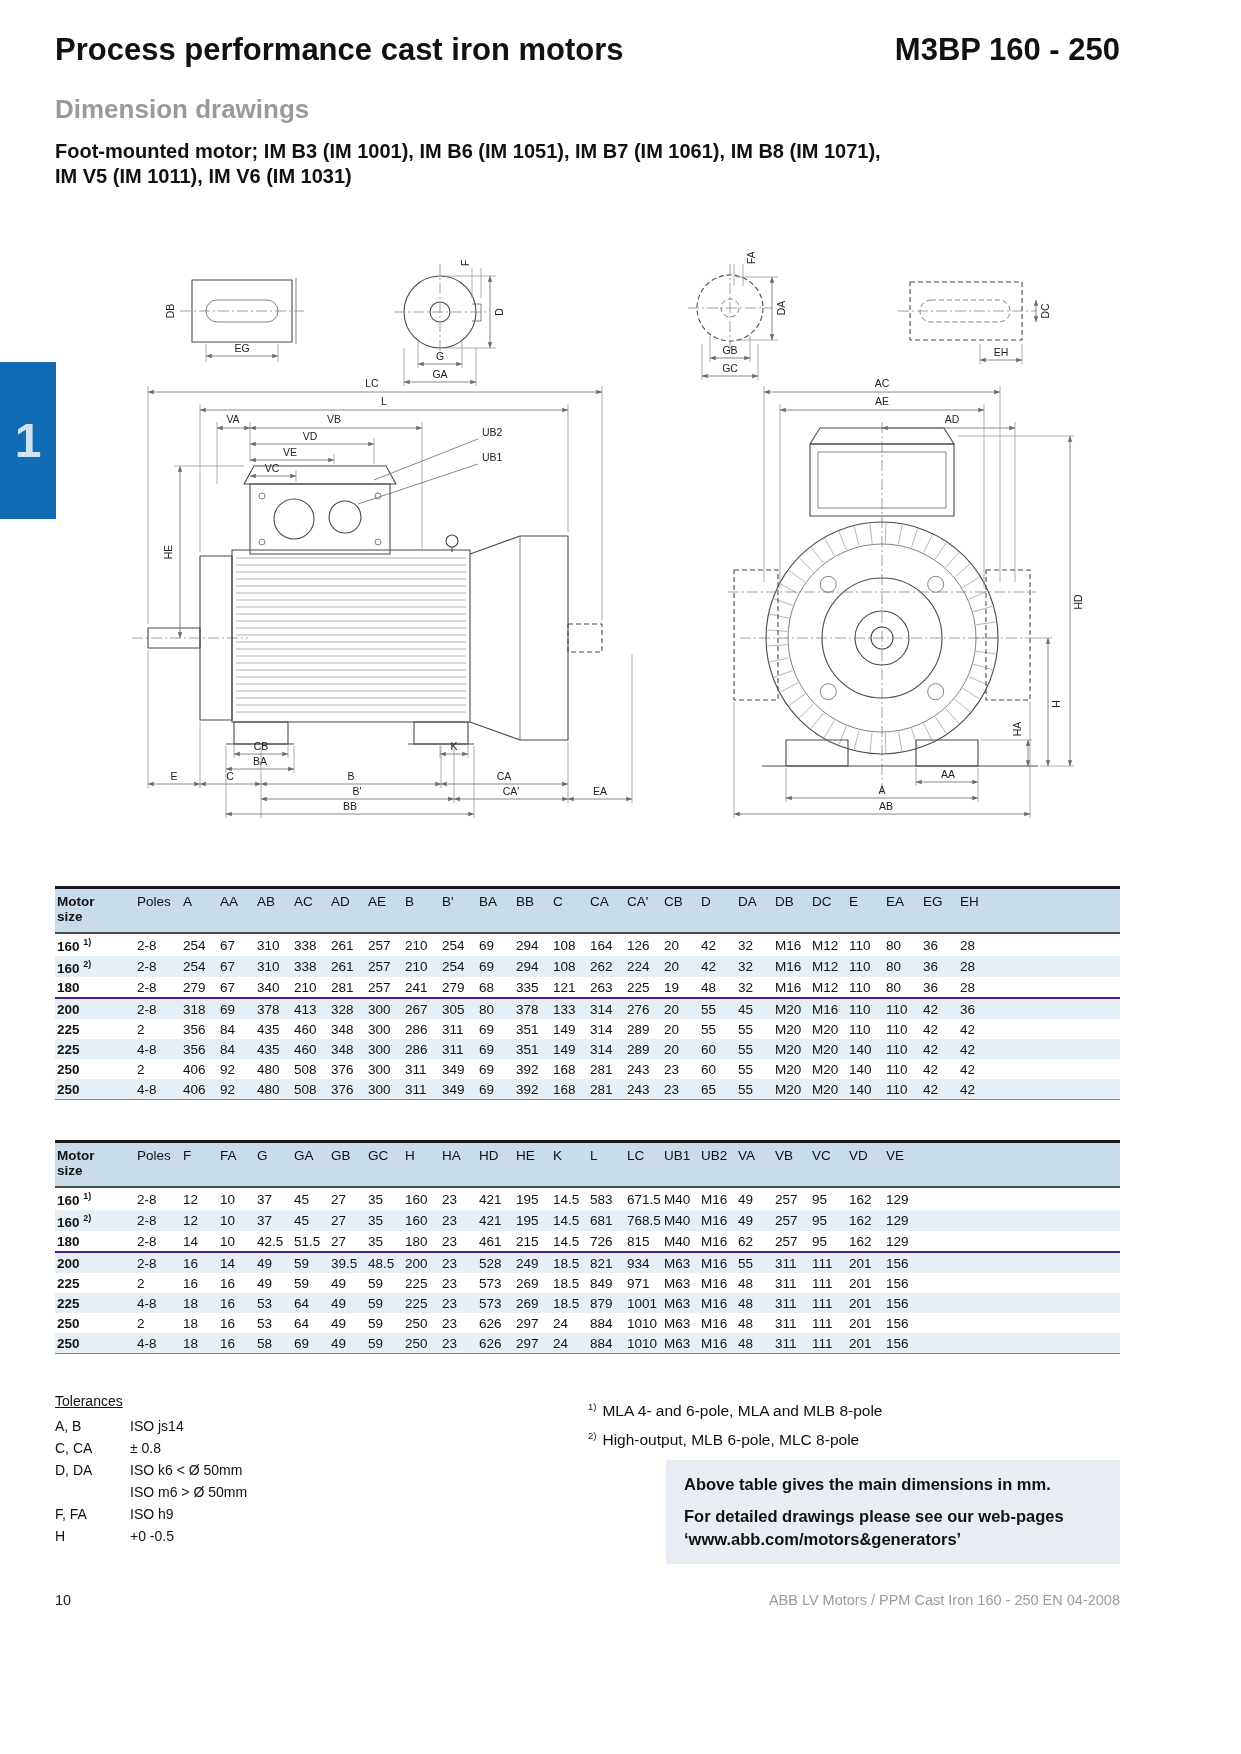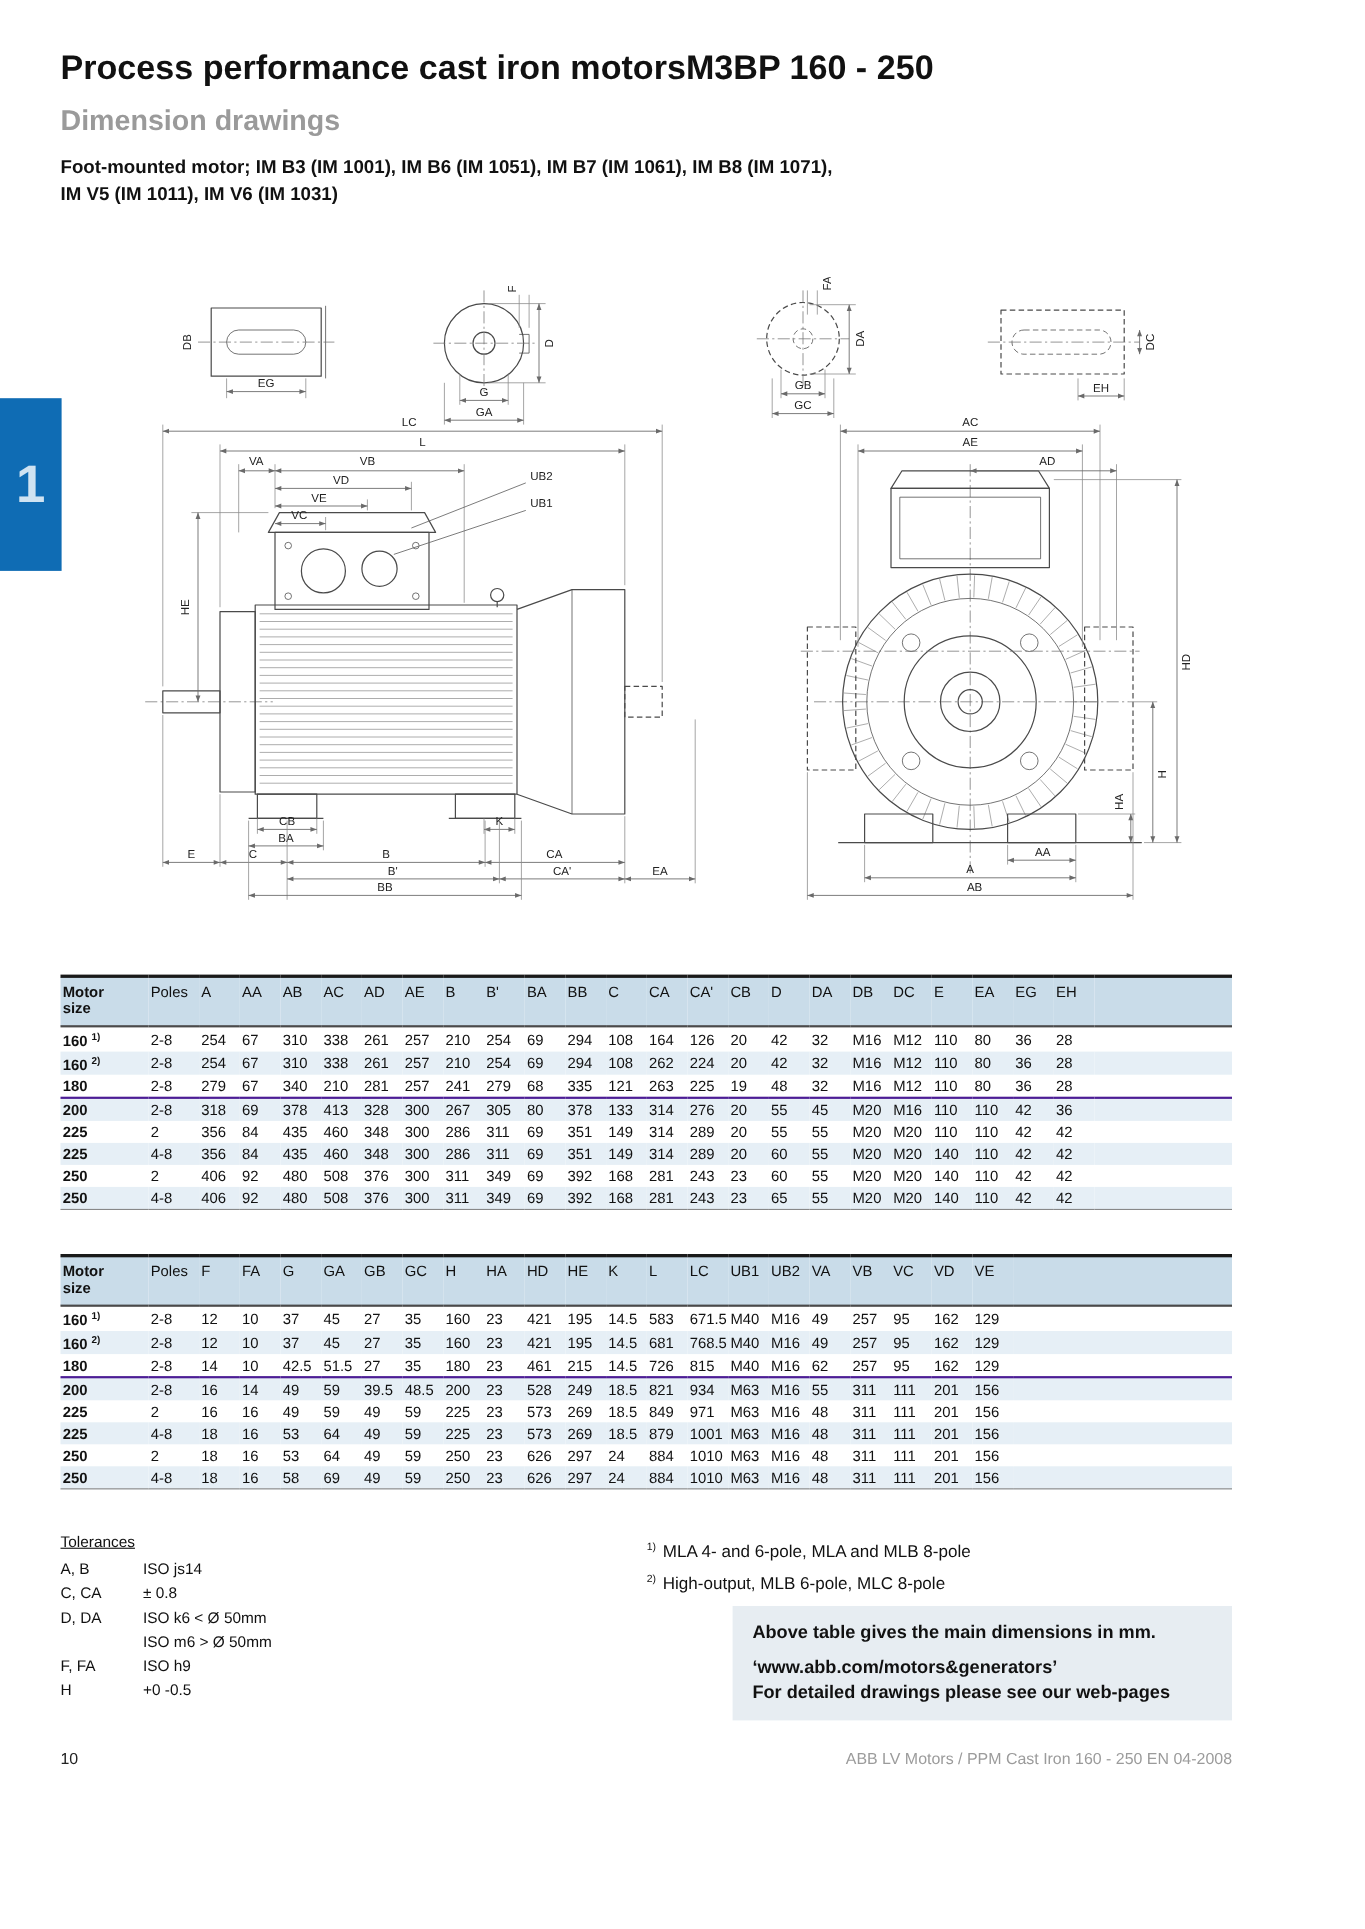--- a/index.html
+++ b/index.html
@@ -3,24 +3,24 @@
 <meta charset="utf-8">
 <style>
   html,body{margin:0;padding:0;background:#ffffff}
   .page{position:relative;width:1241px;height:1754px;background:#fff;
         font-family:"Liberation Sans",sans-serif;color:#111;overflow:hidden}
 
   .chapter-tab{position:absolute;left:0;top:362px;width:56px;height:157px;
         background:var(--accent-blue,#0f6cb4);display:flex;align-items:center;justify-content:center}
   .chapter-tab span{color:var(--tab-number-color,#cfe3f2);font-size:48px;font-weight:bold;line-height:1}
 
-  .title-row{position:absolute;left:55px;top:44px;width:1065px;display:flex;justify-content:flex-start}
+  .title-row{position:absolute;left:55px;top:32px;width:1065px;display:flex;justify-content:space-between}
   .title{font-size:31px;font-weight:bold;white-space:nowrap}
   .subtitle{position:absolute;left:55px;top:94px;font-size:26px;font-weight:bold;color:var(--subtitle-gray,#9a9a9a)}
-  .intro{position:absolute;left:55px;top:139px;font-size:17px;font-weight:bold;line-height:25px}
+  .intro{position:absolute;left:55px;top:139px;font-size:20px;font-weight:bold;line-height:25px}
 
   .drawing{position:absolute;left:122px;top:252px}
   svg text.lbl{font-family:"Liberation Sans",sans-serif;font-size:10.5px;fill:#222}
   svg .part{stroke:#4a4a4a;stroke-width:1.1;fill:none;stroke-linejoin:round}
   svg .thin{stroke-width:.7}
   svg .dash{stroke-dasharray:5 3}
   svg .cl{stroke:#777;stroke-width:.7;stroke-dasharray:11 3 2 3;fill:none}
   svg .dim{stroke:#6a6a6a;stroke-width:.8;fill:none;marker-start:url(#ar);marker-end:url(#ar)}
   svg .ext{stroke:#8a8a8a;stroke-width:.7;fill:none}
   svg .ldr{stroke:#6a6a6a;stroke-width:.8;fill:none}
@@ -955,22 +955,22 @@
       </div>
   </div>
 
   <div class="footnotes">
       <div><sup>1)</sup>MLA 4- and 6-pole, MLA and MLB 8-pole</div>
       <div><sup>2)</sup>High-output, MLB 6-pole, MLC 8-pole</div>
     </div>
 
   <div class="infobox">
       <p class="first">Above table gives the main dimensions in mm.</p>
+      <p>For detailed drawings please see our web-pages</p>
       <p>‘www.abb.com/motors&amp;generators’</p>
-      <p>For detailed drawings please see our web-pages</p>
     </div>
 
   <div class="footer">
     <span class="pageno">10</span>
     <span class="doc">ABB LV Motors / PPM Cast Iron 160 - 250 EN 04-2008</span>
   </div>
 
 </div>
 
 </body></html>

